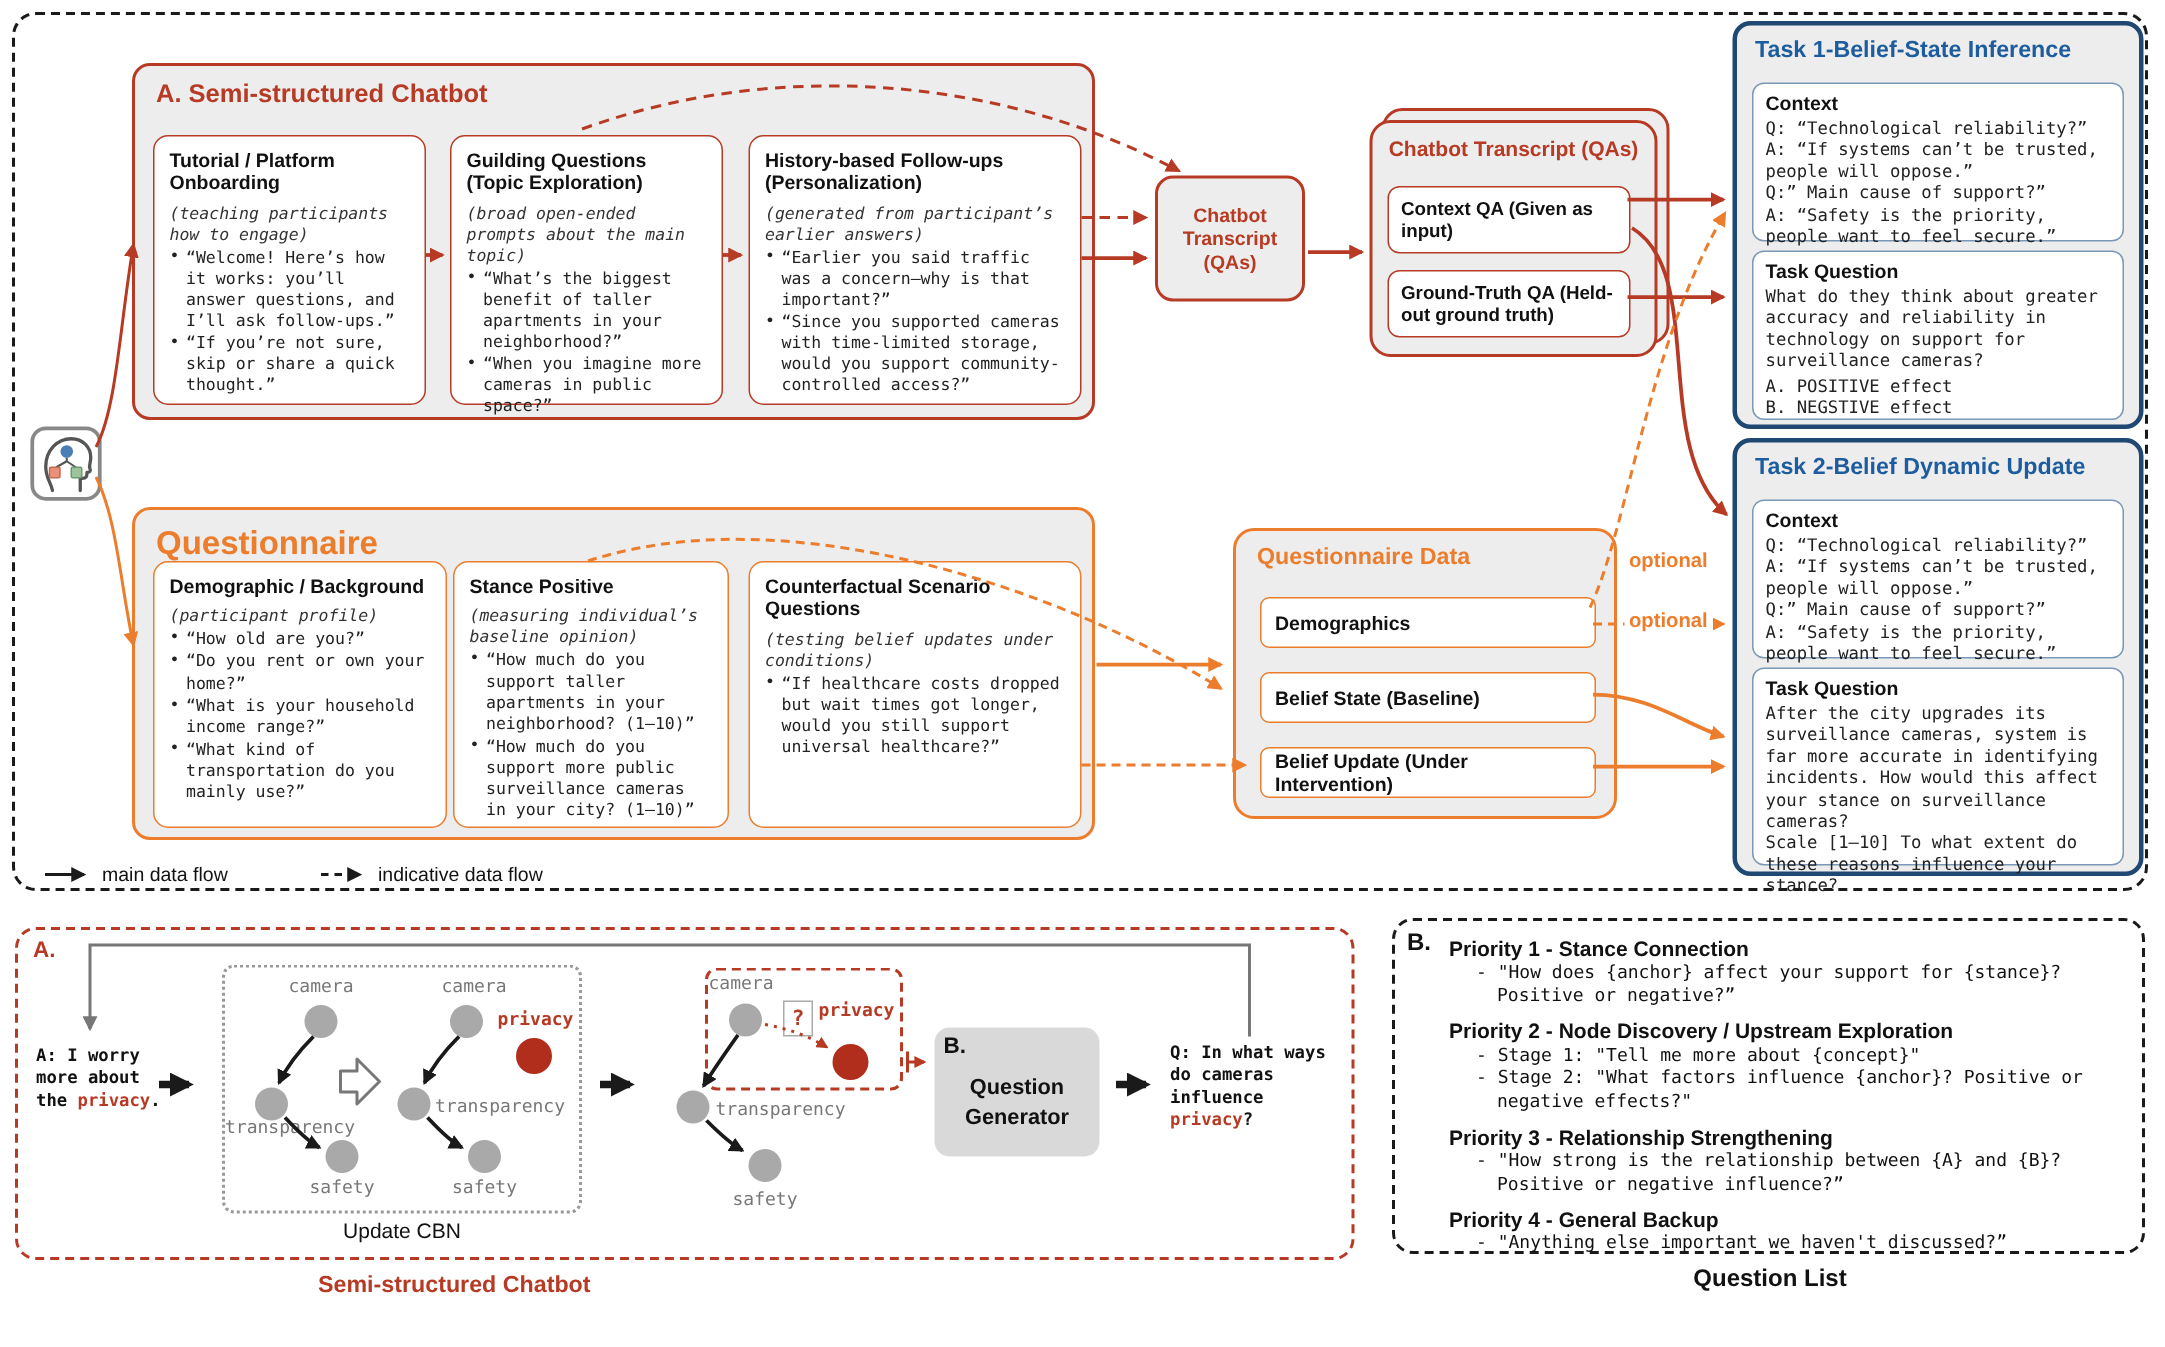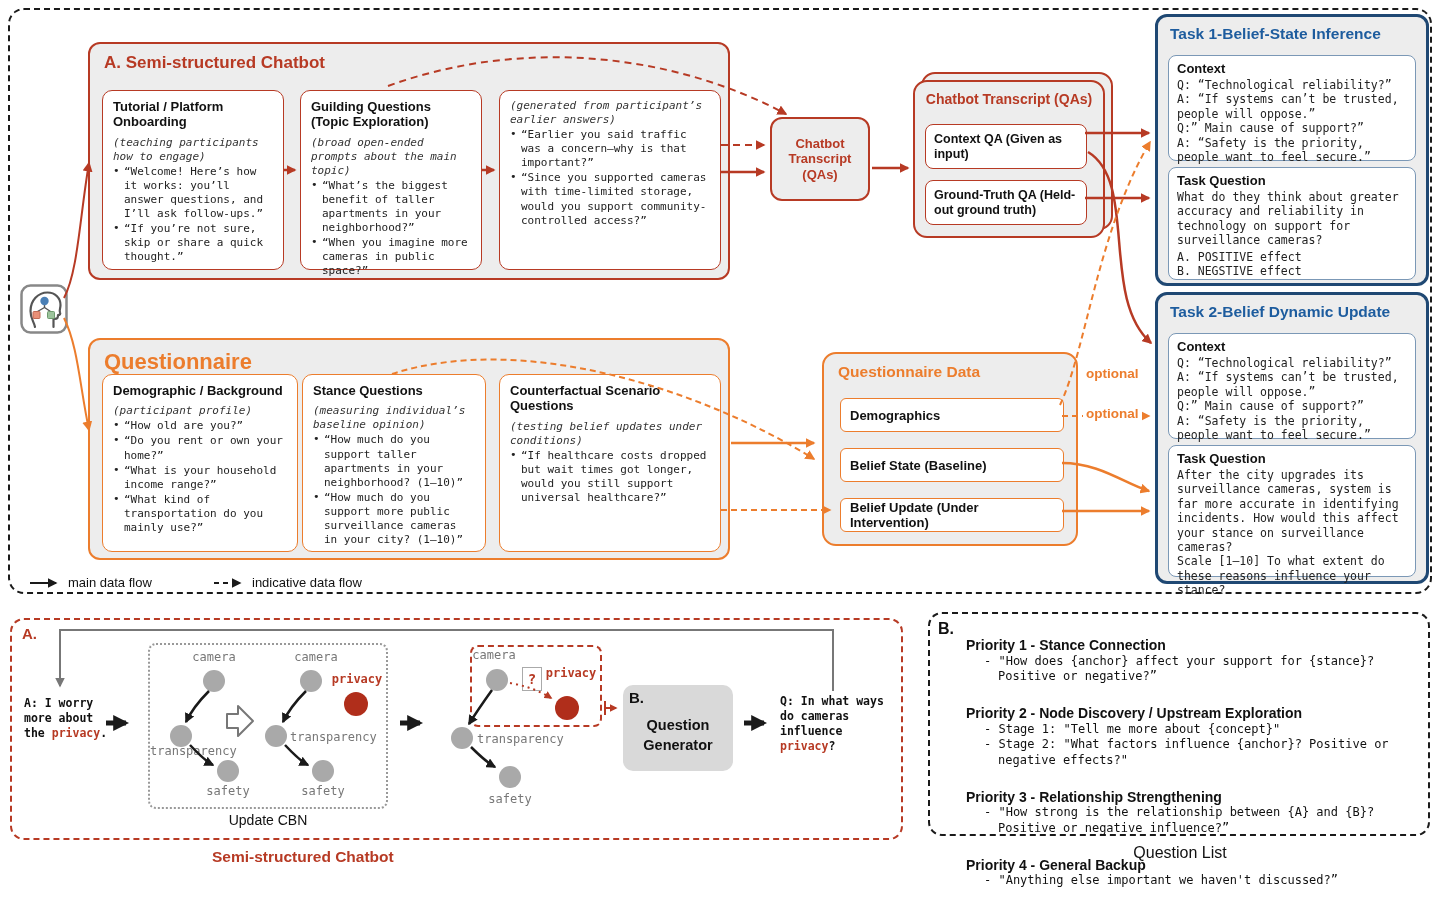--- a/index.html
+++ b/index.html
@@ -46,26 +46,26 @@
   .legendtxt{position:absolute;font-size:13px;color:#111}
   .graydot{border:2px dotted #999;border-radius:8px}
   .nlabel{position:absolute;font-family:"DejaVu Sans Mono",monospace;font-size:12px;color:#777;white-space:nowrap}
   .nlabel.c{text-align:center}
   .rlabel{position:absolute;font-family:"DejaVu Sans Mono",monospace;font-size:12px;font-weight:bold;color:var(--red);text-align:center;white-space:nowrap}
   .bmono{font-family:"DejaVu Sans Mono",monospace;font-weight:bold;font-size:11.5px;line-height:1.3;color:#111}
   .redword{color:var(--red);font-weight:bold}
   .seclabelA{position:absolute;color:var(--red);font-weight:bold;font-size:15px}
   .seclabelK{position:absolute;color:#111;font-weight:bold;font-size:16px}
   .captionR{position:absolute;color:var(--red);font-weight:bold;font-size:15.5px;}
-  .captionK{position:absolute;color:#111;font-weight:normal;font-size:16px;text-align:center}
+  .captionK{position:absolute;color:#111;font-weight:bold;font-size:16px;text-align:center}
   .gen{background:#D9D9D9;border-radius:10px}
   .genlabel{font-weight:bold;font-size:14.5px;text-align:center;line-height:1.35;margin-top:10px}
   .qmarkbox{position:absolute;background:#fff;border:1px solid #aaa;color:var(--red);font-weight:bold;
             font-family:"DejaVu Sans Mono",monospace;font-size:14px;display:flex;align-items:center;justify-content:center;z-index:6}
-  .ptitle{font-weight:bold;font-size:14px;margin-top:20px;line-height:1.2}
+  .ptitle{font-weight:bold;font-size:14px;margin-top:7px;line-height:1.2}
   .pitem{font-family:"DejaVu Sans Mono",monospace;font-size:12px;line-height:1.3;margin-left:18px;padding-left:14px;text-indent:-14px;color:#111}
   .overlay{position:absolute;left:0;top:0;z-index:10;pointer-events:none}
   .z2{z-index:2}.z1{z-index:1}
 </style>
 </head>
 <body>
 
 <div class="abs dashK z1" style="left:8px;top:8px;width:1424px;height:586px"></div>
 
 <div class="abs z2" style="left:20px;top:284px;width:48px;height:50px">
@@ -90,20 +90,21 @@
   </div>
 
   <div class="abs card cardR" style="left:210px;top:46px;width:182px;height:180px">
     <div class="ctitle">Guilding Questions (Topic Exploration)</div>
     <div class="monoit">(broad open-ended prompts about the main topic)</div>
     <div class="mono bul">“What’s the biggest benefit of taller apartments in your neighborhood?”</div>
     <div class="mono bul">“When you imagine more cameras in public space?”</div>
   </div>
 
   <div class="abs card cardR" style="left:409px;top:46px;width:222px;height:180px">
+    <div class="ctitle">History-based Follow-ups (Personalization)</div>
     <div class="monoit">(generated from participant’s earlier answers)</div>
     <div class="mono bul">“Earlier you said traffic was a concern—why is that important?”</div>
     <div class="mono bul">“Since you supported cameras with time-limited storage, would you support community-controlled access?”</div>
   </div>
 </div>
 
 <div class="abs smallT z2" style="left:770px;top:117px;width:100px;height:84px">
   <span>Chatbot Transcript (QAs)</span>
 </div>
 
@@ -157,21 +158,21 @@
   <div class="abs card cardO" style="left:12px;top:34px;width:196px;height:178px">
     <div class="ctitle">Demographic / Background</div>
     <div class="monoit">(participant profile)</div>
     <div class="mono bul">“How old are you?”</div>
     <div class="mono bul">“Do you rent or own your home?”</div>
     <div class="mono bul">“What is your household income range?”</div>
     <div class="mono bul">“What kind of transportation do you mainly use?”</div>
   </div>
 
   <div class="abs card cardO" style="left:212px;top:34px;width:184px;height:178px">
-    <div class="ctitle">Stance Questions</div>
+    <div class="ctitle">Stance Positive</div>
     <div class="monoit">(measuring individual’s baseline opinion)</div>
     <div class="mono bul">“How much do you support taller apartments in your neighborhood? (1—10)”</div>
     <div class="mono bul">“How much do you support more public surveillance cameras in your city? (1—10)”</div>
   </div>
 
   <div class="abs card cardO" style="left:409px;top:34px;width:222px;height:178px">
     <div class="ctitle">Counterfactual Scenario Questions</div>
     <div class="monoit">(testing belief updates under conditions)</div>
     <div class="mono bul">“If healthcare costs dropped but wait times got longer, would you still support universal healthcare?”</div>
   </div>

